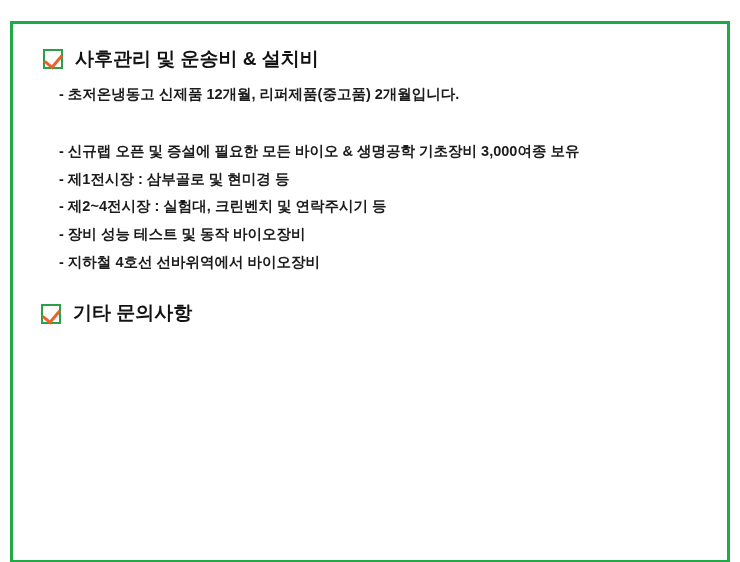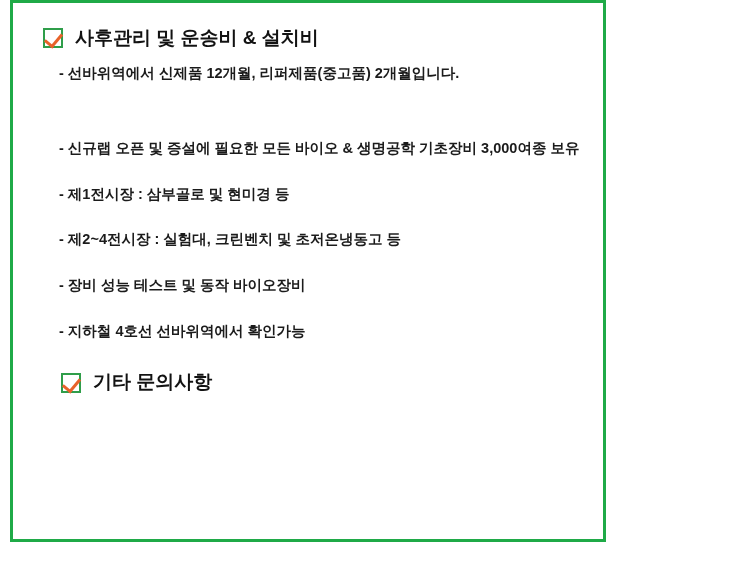--- a/index.html
+++ b/index.html
@@ -16,22 +16,22 @@
   .page {
     position: relative;
     width: 740px;
     height: 562px;
     box-sizing: border-box;
     background: #ffffff;
   }
   .frame {
     position: absolute;
     left: 10px;
-    top: 0;
-    width: 596px;
+    top: 21px;
+    width: 720px;
     height: 542px;
     box-sizing: border-box;
     border: 3px solid #1faa47;
     background: #ffffff;
   }
   .content {
     position: absolute;
     left: 0;
     top: 0;
     width: 100%;
@@ -85,49 +85,49 @@
     color: #1b1b1b;
     font-weight: bold;
     line-height: 1.35;
     padding: 4px 0 4px 18px;
     white-space: nowrap;
   }
   .sec-aftercare { padding-top: 2px; }
   .gap-lg { height: 30px; }
   .gap-md { height: 26px; }
   .sec-contact .bullets li { padding-left: 20px; }
-  .sec-contact .section-heading { margin-left: 20px; }
-  .sec-showroom .bullets li { padding-left: 18px; margin-top: 18px; }
+  .sec-contact .section-heading { margin-left: 0; }
+  .sec-showroom .bullets li { padding-left: 18px; }
 </style>
 </head>
 <body>
 
 <div class="page">
   <div class="frame">
     <div class="content">
 
       <div class="section sec-aftercare">
         <div class="section-heading">
           <span class="check-box"></span>
           <span class="heading-text">사후관리 및 운송비 &amp; 설치비</span>
         </div>
         <ul class="bullets">
-          <li>- 선바위역에서 신제품 12개월, 리퍼제품(중고품) 2개월입니다.</li>
+          <li>- 초저온냉동고 신제품 12개월, 리퍼제품(중고품) 2개월입니다.</li>
         </ul>
       </div>
 
       <div class="gap-lg"></div>
 
       <div class="section sec-showroom">
         <ul class="bullets">
           <li>- 신규랩 오픈 및 증설에 필요한 모든 바이오 &amp; 생명공학 기초장비 3,000여종 보유</li>
           <li>- 제1전시장 : 삼부골로 및 현미경 등</li>
-          <li>- 제2~4전시장 : 실험대, 크린벤치 및 초저온냉동고 등</li>
+          <li>- 제2~4전시장 : 실험대, 크린벤치 및 연락주시기 등</li>
           <li>- 장비 성능 테스트 및 동작 바이오장비</li>
-          <li>- 지하철 4호선 선바위역에서 확인가능</li>
+          <li>- 지하철 4호선 선바위역에서 바이오장비</li>
         </ul>
       </div>
 
       <div class="gap-md"></div>
 
       <div class="section sec-contact">
         <div class="section-heading">
           <span class="check-box"></span>
           <span class="heading-text">기타 문의사항</span>
         </div>

